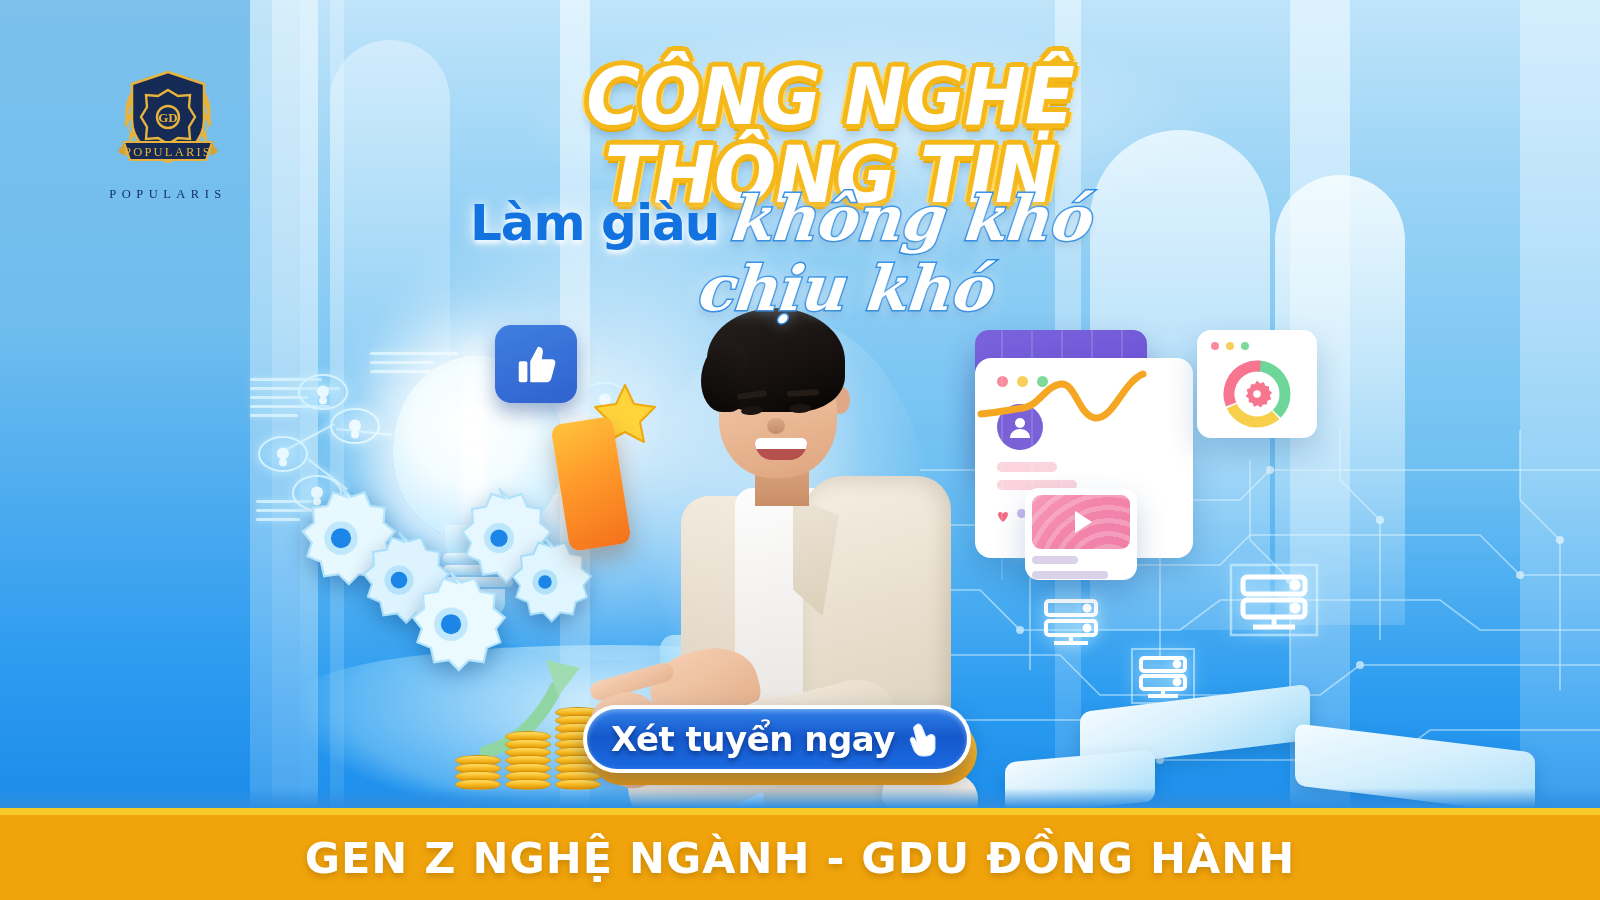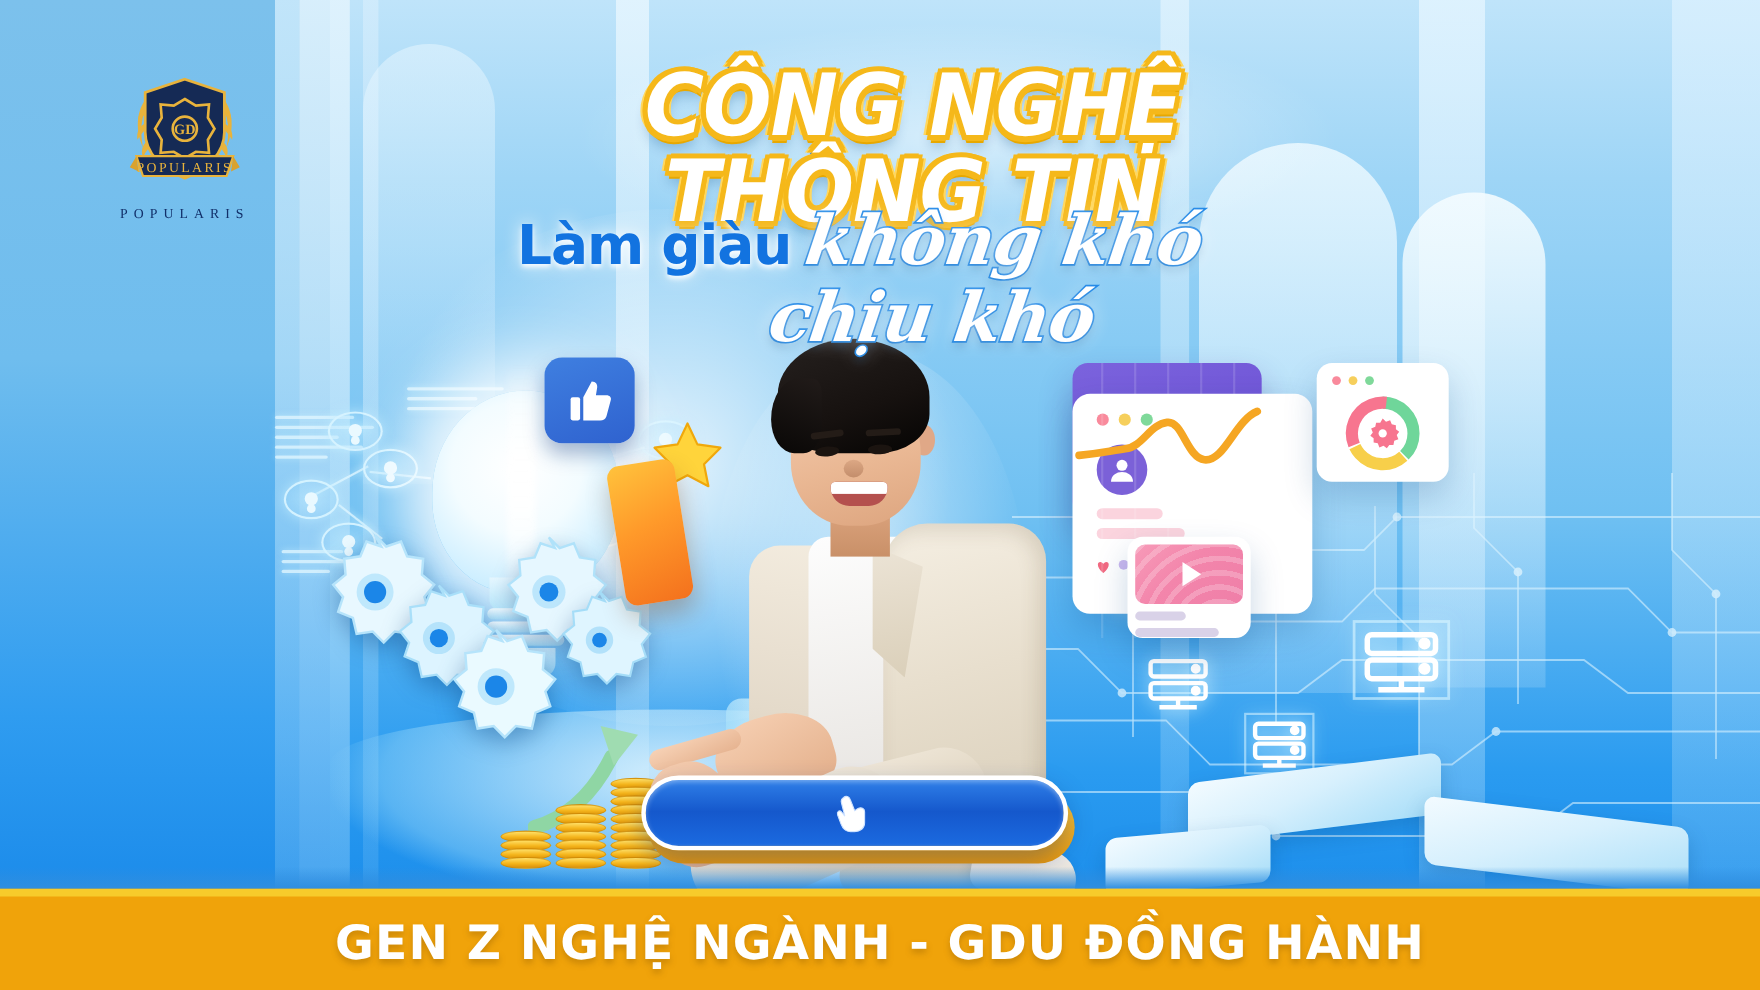--- a/index.html
+++ b/index.html
@@ -639,20 +639,21 @@
   </div>
   <div class="sub2">
     <div class="sub-row">
       <span class="sub-script">chịu khó</span>
     </div>
   </div>
 
   <div class="cta-wrap">
     <div class="cta-shadow"></div>
     <div class="cta">
+      <span class="cta-label">Xét tuyển ngay</span>
       <span class="cursor-ico">
         <svg width="34" height="36" viewBox="0 0 34 36" fill="#ffffff" stroke="#cfe3ff" stroke-width="1">
           <path d="M7 4 C9 2 12 3 13 6 L17 16 L20 14 C23 12.5 26 14 26 17 L26 27 C26 32 22 35 17 35 L13 35
                    C9 35 6 32 4.5 28 L1.5 20 C0.5 17 3 15 5 17 L8 21 L5 9 C4 6 5.5 5 7 4z"></path>
         </svg>
       </span>
     </div>
   </div>
 
   <div class="blue-strip"></div>

